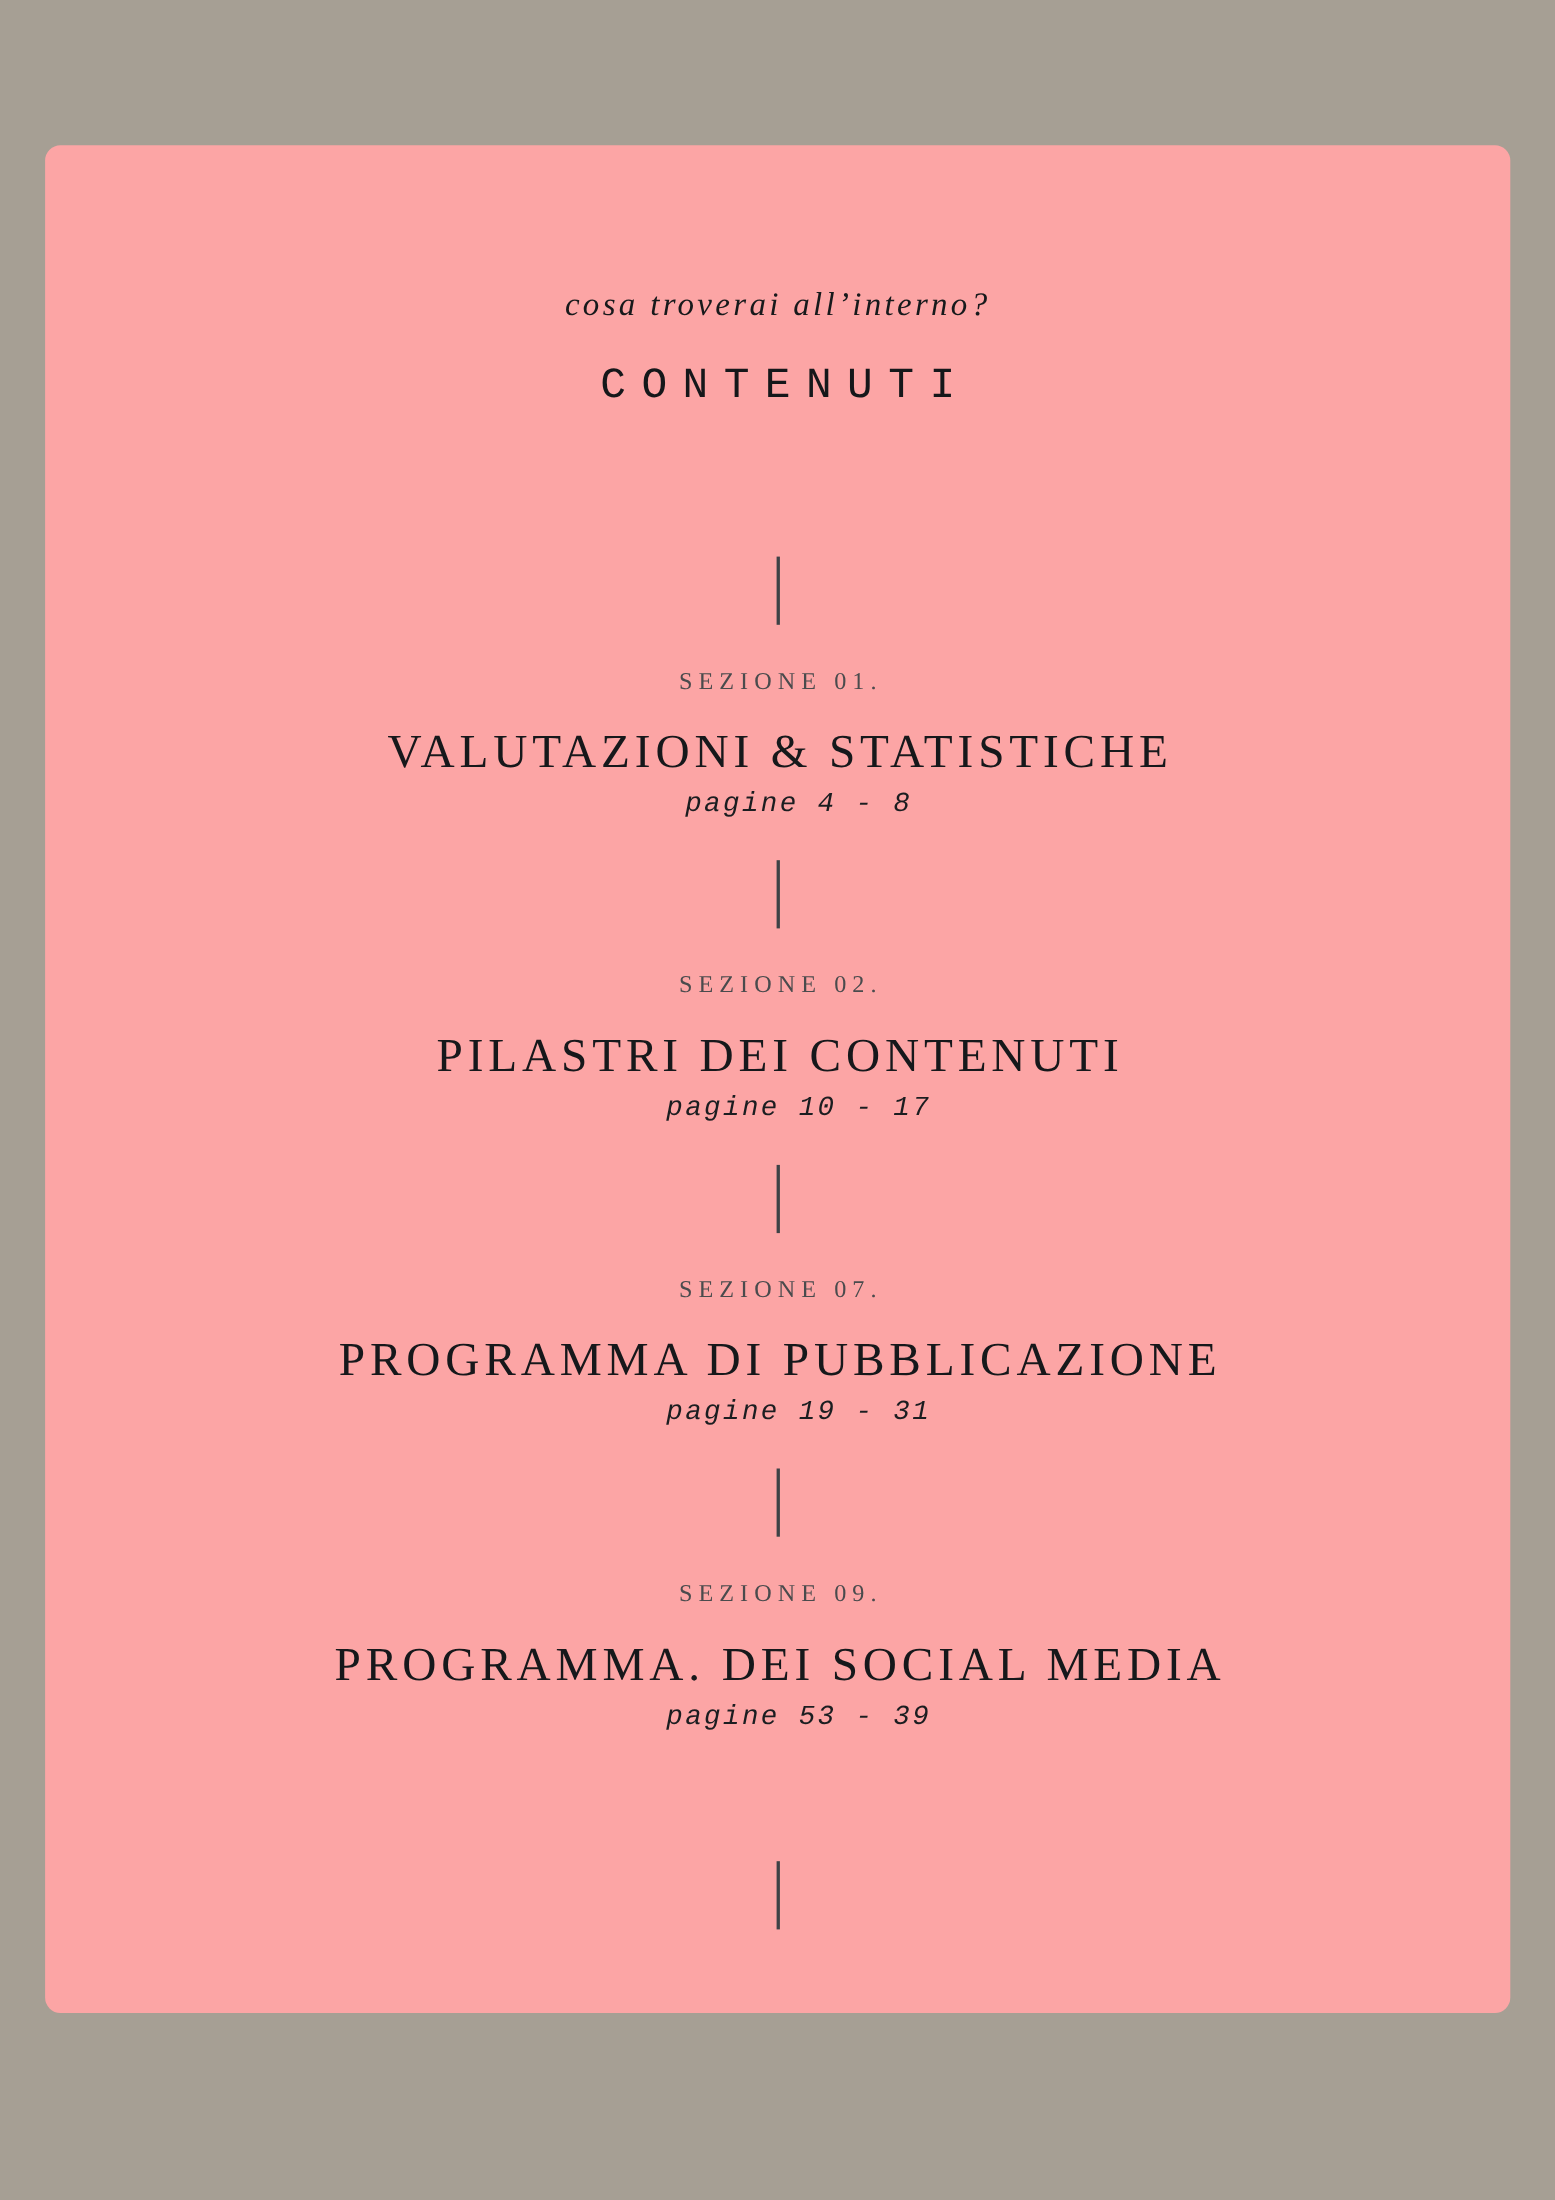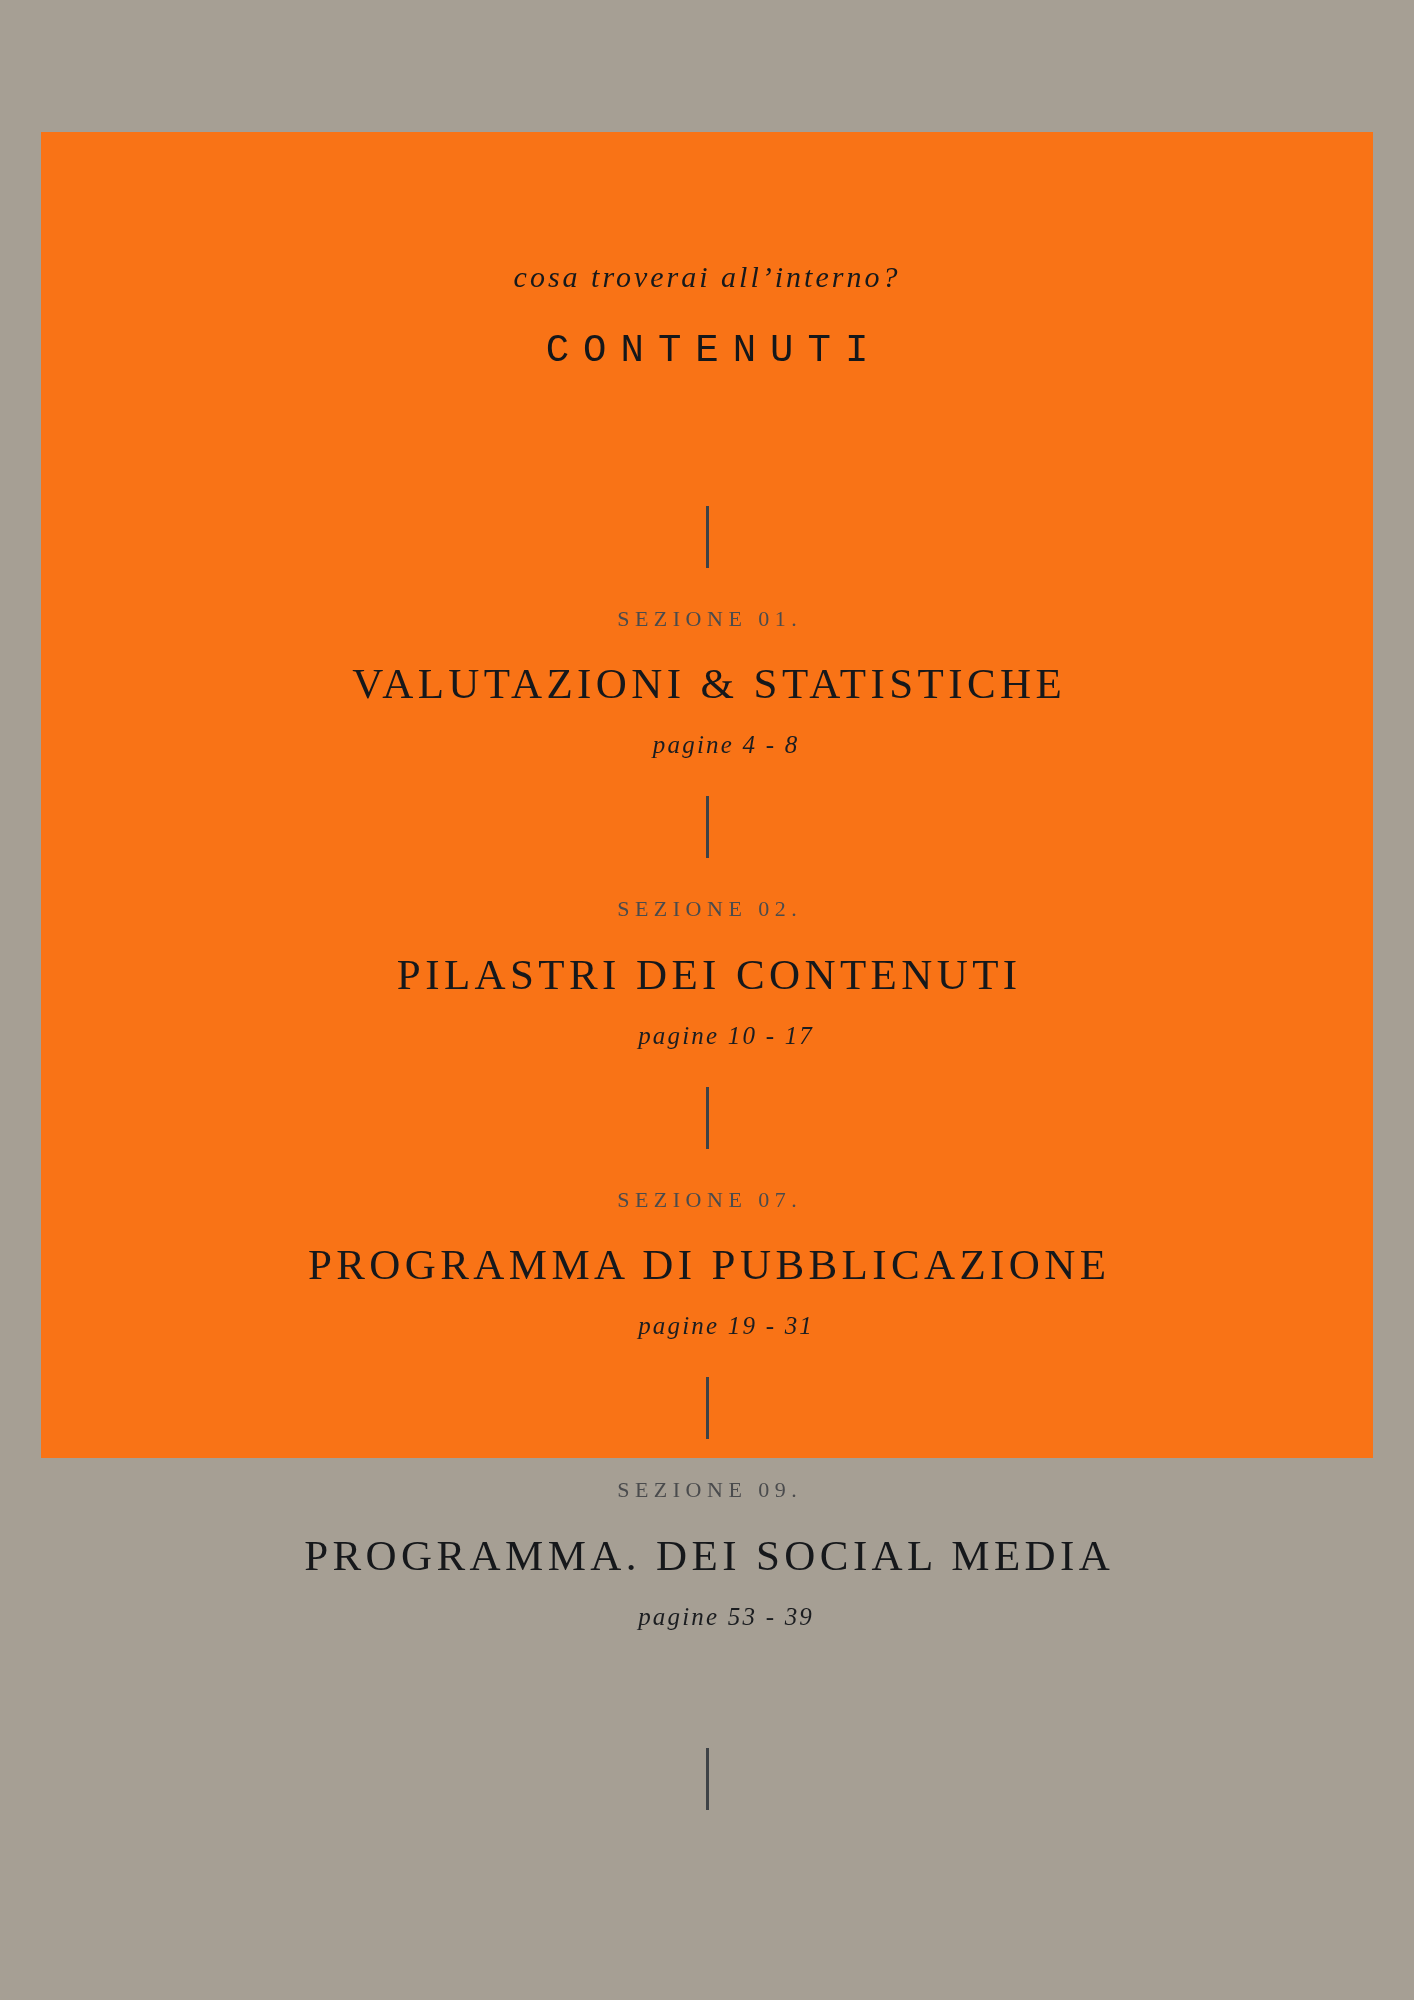--- a/index.html
+++ b/index.html
@@ -22,22 +22,23 @@
     width: 1414px;
     height: 2000px;
     background: #a69f94;
   }
 
   .inner-panel {
     position: absolute;
     left: 41px;
     top: 132px;
     width: 1332px;
-    height: 1326px;
-    background: #f97316;
+    height: 1698px;
+    background: #fca5a5;
+    border-radius: 14px;
   }
 
   .content-wrap {
     position: absolute;
     left: 0;
     top: 0;
     width: 100%;
     height: 100%;
     display: flex;
     flex-direction: column;
@@ -116,22 +117,22 @@
     font-weight: 400;
     font-size: 43px;
     letter-spacing: 4.4px;
     text-indent: 4.4px;
     color: #16181b;
     line-height: 1.12;
     white-space: nowrap;
   }
 
   .section-pages {
-    margin-top: 22px;
-    font-family: Liberation Serif, serif;
+    margin-top: 8px;
+    font-family: Liberation Mono, monospace;
     font-style: italic;
     font-size: 25px;
     letter-spacing: 2.2px;
     text-indent: 2.2px;
     color: #1b1d20;
     line-height: 1.2;
     white-space: nowrap;
     padding-left: 36px;
   }
 </style>

